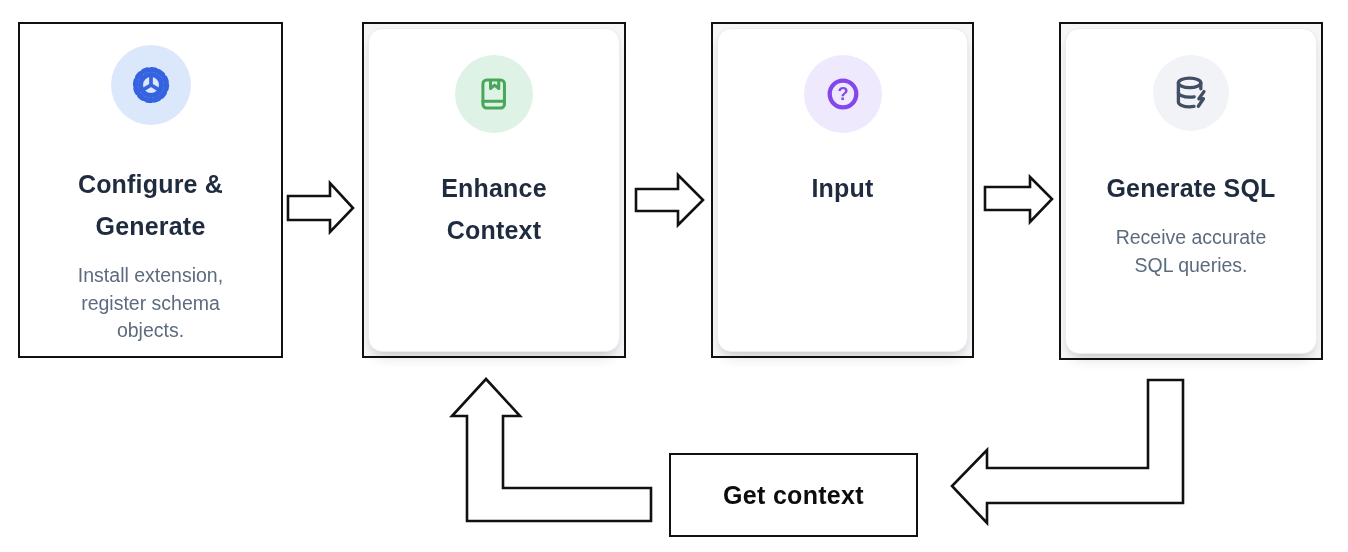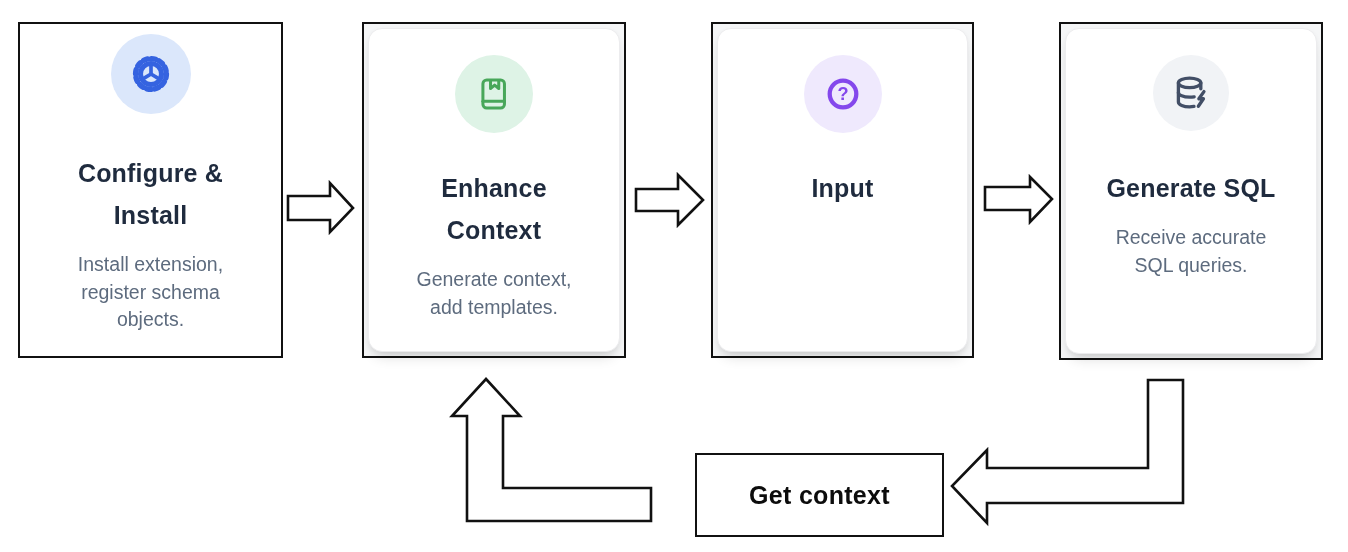--- a/index.html
+++ b/index.html
@@ -40,21 +40,21 @@
     box-shadow: 0 10px 14px -6px rgba(0,0,0,0.16), 0 2px 5px rgba(0,0,0,0.05);
   }
   .card-content {
     position: absolute;
     inset: 0;
     display: flex;
     flex-direction: column;
     align-items: center;
     text-align: center;
   }
-  .card-1 .card-content { padding-top: 10px; }
+  .card-1 .card-content { padding-top: 21px; }
   .card-mid .card-content { padding-top: 31px; }
   .icon-circle {
     width: 80px; height: 80px;
     border-radius: 50%;
     display: flex;
     align-items: center;
     justify-content: center;
     flex: 0 0 auto;
   }
   .card-mid .icon-circle { width: 78px; height: 78px; }
@@ -73,21 +73,21 @@
   .card-title span { display: block; }
   .card-desc {
     margin: 15px 0 0 0;
     max-width: 178px;
     font-size: 19.5px;
     line-height: 27.5px;
     color: #5d6b7e;
   }
   .loop-label-box {
     position: absolute;
-    left: 695px; top: 453px;
+    left: 669px; top: 453px;
     width: 249px; height: 84px;
     border: 2.6px solid #111111;
     background: #ffffff;
     box-sizing: border-box;
     display: flex;
     align-items: center;
     justify-content: center;
     z-index: 2;
   }
   .loop-label-text {
@@ -118,21 +118,21 @@
           <svg class="icon" width="42" height="42" viewBox="0 0 24 24" fill="none" stroke="currentColor" stroke-linecap="round">
             <circle cx="12" cy="12" r="8.8" stroke-width="3.1" stroke-dasharray="2.35 2.26"></circle>
             <circle cx="12" cy="12" r="6" stroke-width="2.9"></circle>
             <path d="M12 12 L12 6.6 M12 12 L7.4 14.8 M12 12 L16.6 14.8" stroke-width="2.1"></path>
             <circle cx="12" cy="12" r="1.1" fill="currentColor" stroke="none"></circle>
           </svg>
         </span>
       </div>
       <h3 class="card-title">
         <span>Configure &amp;</span>
-        <span>Install</span>
+        <span>Generate</span>
       </h3>
       <p class="card-desc">Install extension, register schema objects.</p>
     </div>
   </div>
 
   <div class="card card-mid has-inner" style="left:362px; top:22px; width:264px; height:336px;">
     <div class="card-inner"></div>
     <div class="card-content">
       <div class="icon-circle" style="background-color: rgb(222, 243, 230);">
         <span class="icon-holder" style="color: rgb(72, 167, 90);">
@@ -140,21 +140,20 @@
             <rect x="5" y="3.2" width="13.6" height="17.6" rx="2.4"></rect>
             <path d="M5 16.6 h13.6"></path>
             <path d="M9.8 3.4 v5.1 l2.6 -2.1 2.6 2.1 v-5.1"></path>
           </svg>
         </span>
       </div>
       <h3 class="card-title">
         <span>Enhance</span>
         <span>Context</span>
       </h3>
-      <p class="card-desc">Generate context, add templates.</p>
     </div>
   </div>
 
   <div class="card card-mid has-inner" style="left:711px; top:22px; width:263px; height:336px;">
     <div class="card-inner"></div>
     <div class="card-content">
       <div class="icon-circle" style="background-color: rgb(239, 233, 253);">
         <span class="icon-holder" style="color: rgb(132, 71, 236);">
           <svg class="icon" width="38" height="38" viewBox="0 0 24 24" fill="none" stroke="currentColor" stroke-linecap="round">
             <circle cx="12" cy="12" r="8.4" stroke-width="2.7"></circle>

